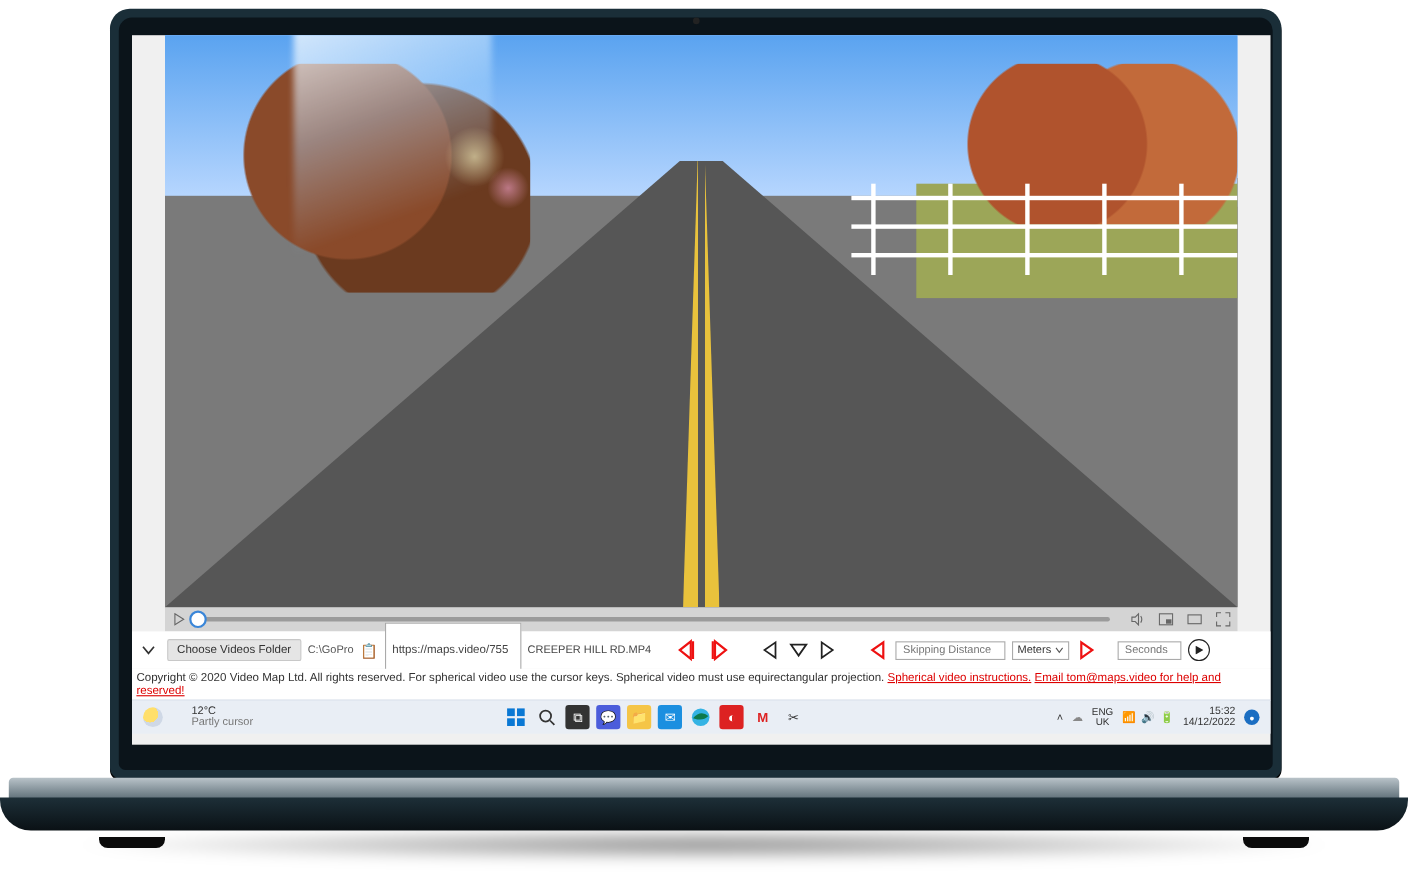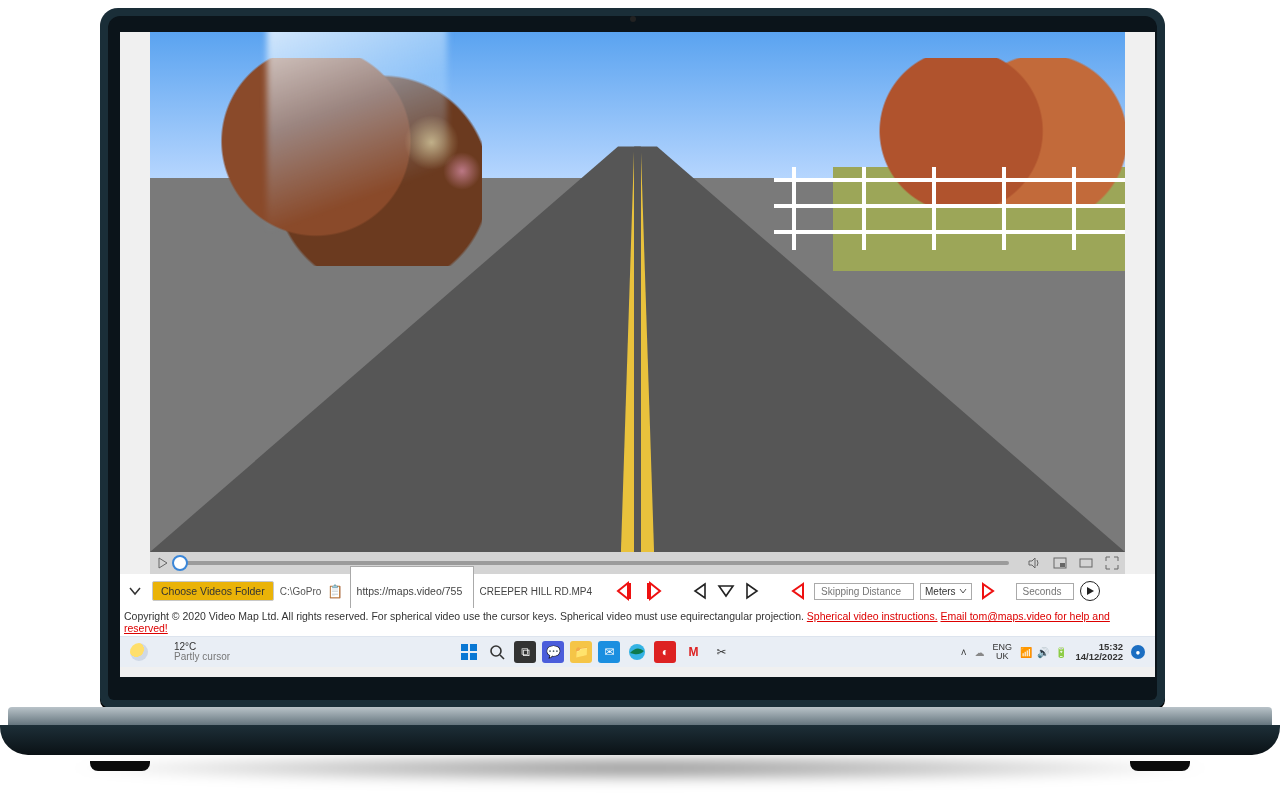--- a/index.html
+++ b/index.html
@@ -29,21 +29,21 @@
   .flare3{position:absolute;left:30%;top:23%;width:38px;height:38px;border-radius:50%;background:radial-gradient(circle,rgba(240,160,200,0.6),transparent 70%);}
   
   .player-bar{height:22px;margin:0 30px;background:rgba(190,190,190,0.55);display:flex;align-items:center;padding:0 6px;gap:10px;color:#555;}
   .pb-icon{width:14px;height:14px;display:flex;align-items:center;justify-content:center;cursor:pointer;}
   .slider{flex:1;height:4px;background:#9b9b9b;border-radius:2px;position:relative;cursor:pointer;}
   .slider-thumb{position:absolute;left:0;top:50%;width:12px;height:12px;background:#fff;border:2px solid #3a86d8;border-radius:50%;transform:translate(-50%,-50%);}
   .pb-right{display:flex;gap:12px;margin-left:8px;}
   
   .control-row{height:30px;display:flex;align-items:center;gap:6px;padding:2px 4px;background:#fff;font-size:10.5px;}
   .chev{width:22px;height:22px;display:flex;align-items:center;justify-content:center;cursor:pointer;}
-  .btn{background:#eab308;border:1px solid #c8c8c8;padding:3px 8px;border-radius:2px;cursor:pointer;color:#333;}
+  .btn{background:#e5e5e5;border:1px solid #c8c8c8;padding:3px 8px;border-radius:2px;cursor:pointer;color:#333;}
   .path-text{color:#555;font-size:10px;}
   .clip-icon{font-size:13px;cursor:pointer;color:#333;}
   .url-input{border:1px solid #aaa;padding:18px 6px;font-size:10.5px;width:110px;color:#444;font-family:inherit;}
   .file-text{color:#444;font-size:10px;}
   .red-tri{color:#e11;font-size:20px;line-height:1;cursor:pointer;display:flex;align-items:center;}
   .skip-input{border:1px solid #aaa;padding:2px 6px;font-size:10px;width:86px;color:#888;font-family:inherit;}
   .unit-sel{border:1px solid #aaa;padding:2px 4px;font-size:10px;color:#333;background:#fff;cursor:pointer;display:flex;align-items:center;gap:3px;}
   .sec-input{border:1px solid #aaa;padding:2px 6px;font-size:10px;width:44px;color:#888;font-family:inherit;}
   .play-circ{width:18px;height:18px;border:1.5px solid #222;border-radius:50%;display:flex;align-items:center;justify-content:center;cursor:pointer;}
   
@@ -52,21 +52,21 @@
   
   .taskbar{height:30px;background:#e9eef5;display:flex;align-items:center;padding:0 10px;font-size:10px;color:#333;border-top:1px solid #dde4ee;}
   .weather{display:flex;align-items:center;gap:6px;}
   .weather-icon{width:18px;height:18px;border-radius:50%;background:radial-gradient(circle at 35% 35%,#ffdf6b 0%,#ffdf6b 45%,#cfd8e6 46%);}
   .weather-text{display:flex;flex-direction:column;line-height:1.05;margin-left:20px;}
   .tb-center{flex:1;display:flex;justify-content:center;gap:6px;}
   .tb-icon{width:22px;height:22px;border-radius:3px;display:flex;align-items:center;justify-content:center;cursor:pointer;font-size:12px;}
   .tb-right{display:flex;align-items:center;gap:8px;}
   .lang{display:flex;flex-direction:column;line-height:1;font-size:9px;text-align:center;}
   .sys-icons{display:flex;gap:5px;color:#555;}
-  .clock{display:flex;flex-direction:column;line-height:1.05;text-align:right;font-size:9.5px;font-weight:bold;}
+  .clock{display:flex;flex-direction:column;line-height:1.05;text-align:right;font-size:9.5px;}
   .notif{width:14px;height:14px;border-radius:50%;background:#1b6ec2;color:#fff;display:flex;align-items:center;justify-content:center;font-size:8px;}
   
   .base{position:absolute;left:0;bottom:38px;width:1280px;height:58px;}
   .hinge{position:absolute;left:8px;right:8px;top:0;height:20px;background:linear-gradient(#b9c3c9,#5c6d76);border-radius:4px 4px 0 0;}
   .deck{position:absolute;left:0;right:0;top:18px;height:30px;background:linear-gradient(#1d2f38,#0a1115);border-radius:0 0 28px 28px;}
   .foot-l{position:absolute;left:90px;bottom:-6px;width:60px;height:10px;background:#0b0b0b;border-radius:0 0 8px 8px;}
   .foot-r{position:absolute;right:90px;bottom:-6px;width:60px;height:10px;background:#0b0b0b;border-radius:0 0 8px 8px;}
   .shadow{position:absolute;left:60px;right:60px;bottom:20px;height:30px;background:radial-gradient(ellipse at center,rgba(0,0,0,0.45),transparent 70%);filter:blur(6px);}
   svg{display:block;}
 </style>

